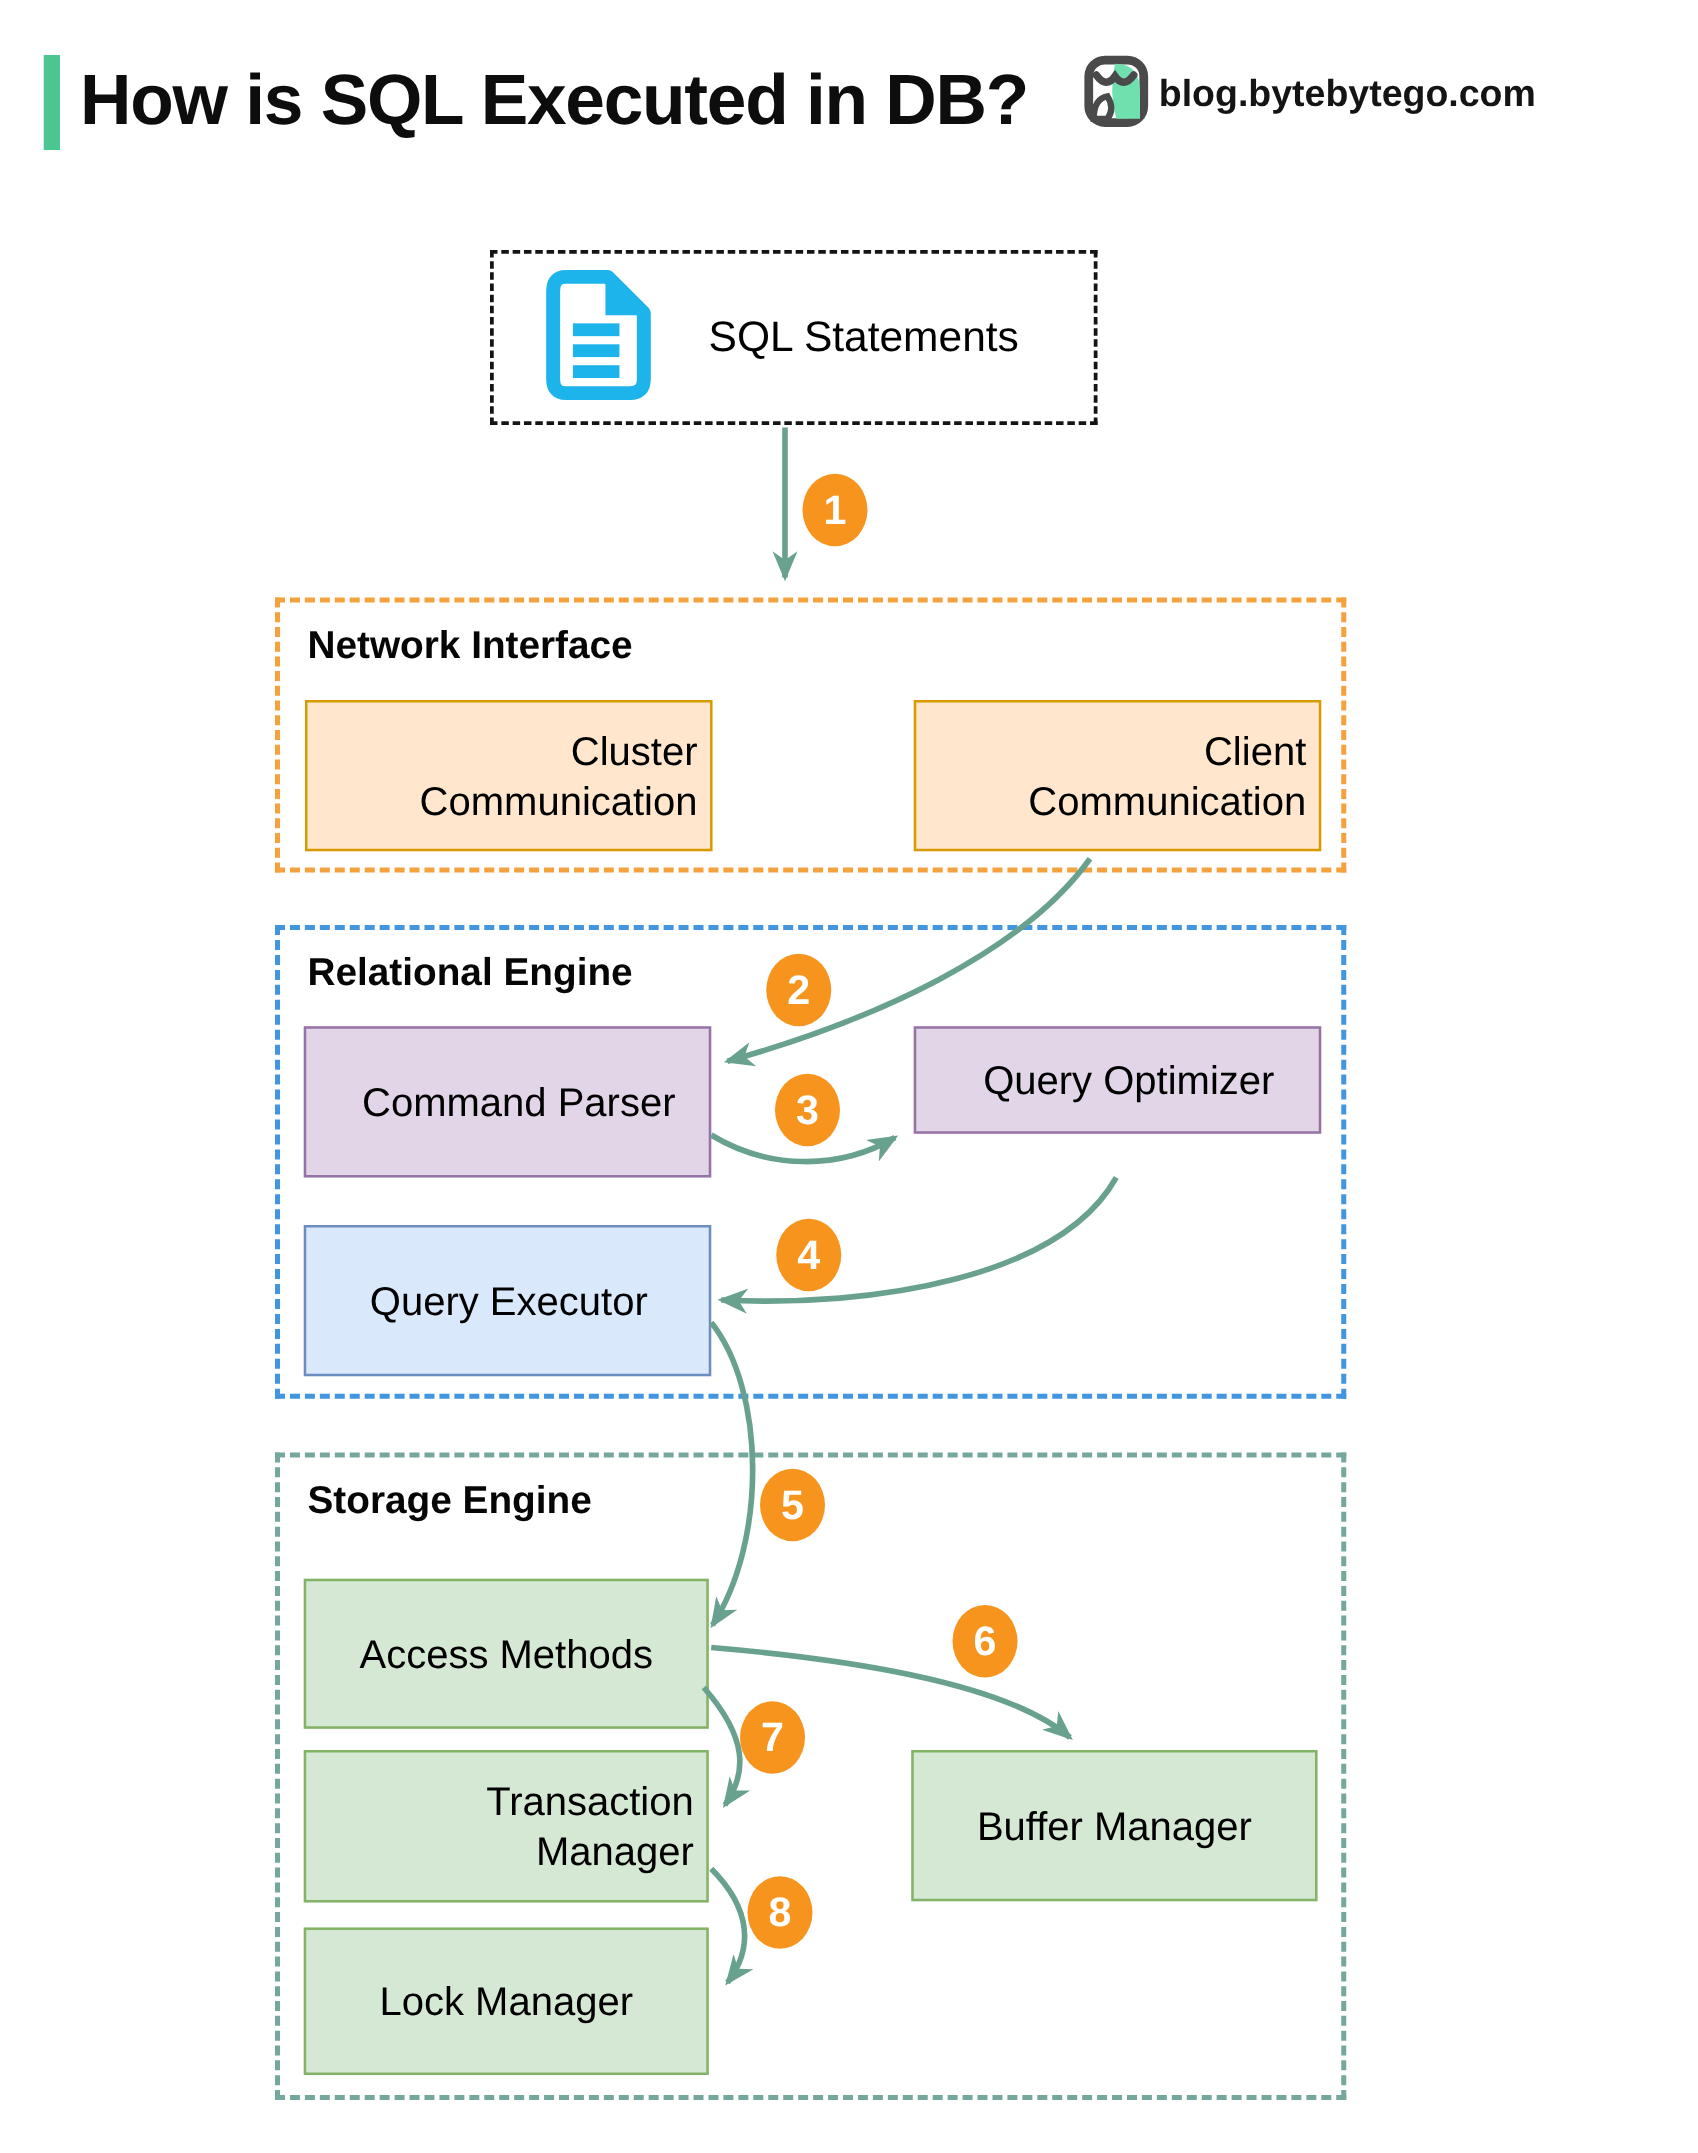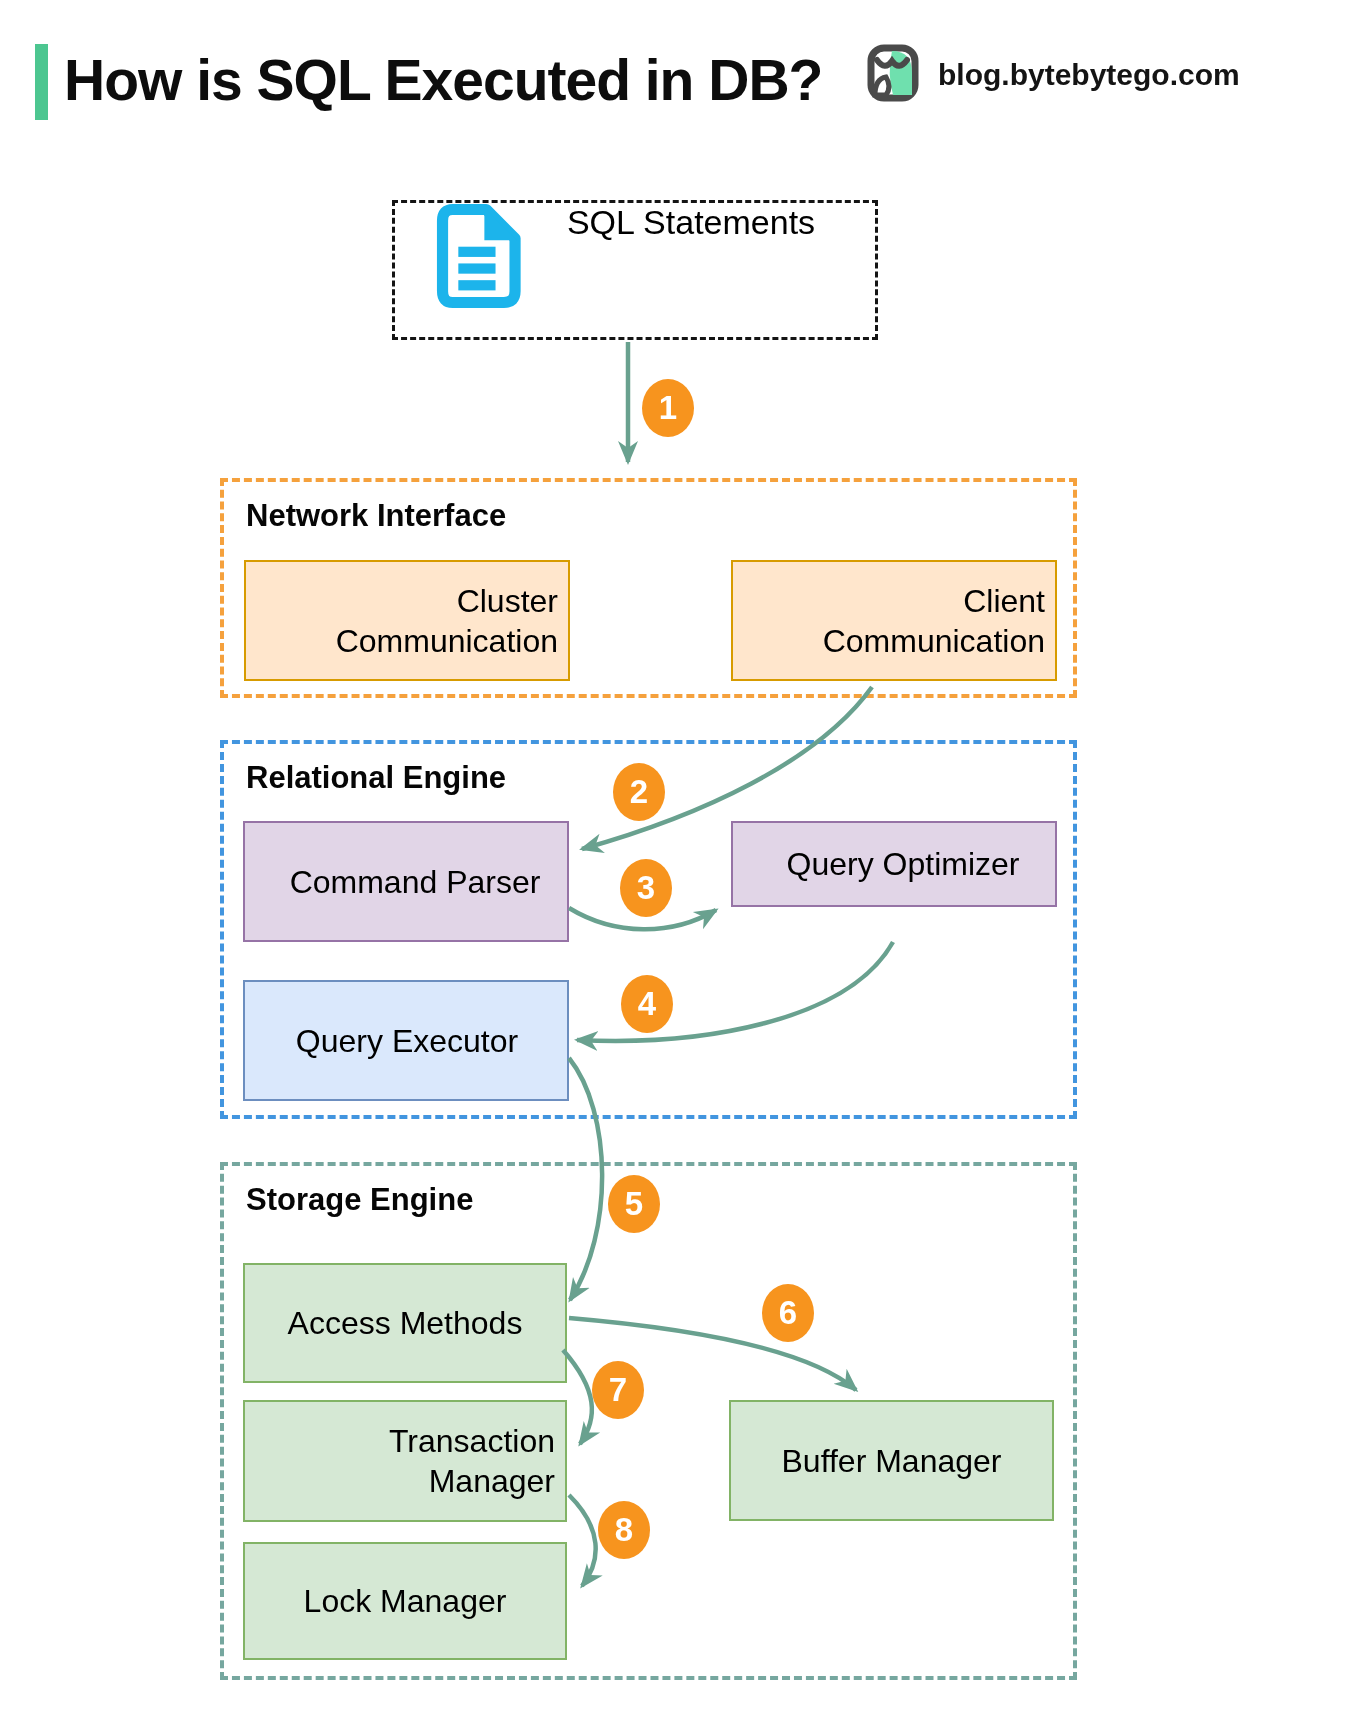--- a/index.html
+++ b/index.html
@@ -4,25 +4,25 @@
 <style>
   html,body{margin:0;padding:0;background:#ffffff;}
   #canvas{
     position:relative;width:1358px;height:1722px;background:#ffffff;
     font-family:"Liberation Sans",sans-serif;color:#000;overflow:hidden;
   }
   
   .accent-bar{position:absolute;left:35px;top:44px;width:13px;height:76px;background:var(--accent-green);}
   .page-title{position:absolute;left:64px;top:38px;height:84px;display:flex;align-items:center;
     font-size:57px;font-weight:bold;letter-spacing:-1px;color:#0d0d0d;white-space:nowrap;}
-  .logo-wrap{position:absolute;left:866px;top:44px;display:flex;align-items:center;gap:18px;}
+  .logo-wrap{position:absolute;left:866px;top:44px;display:flex;align-items:center;gap:7px;}
   .site-label{font-size:30px;font-weight:bold;color:#141414;white-space:nowrap;}
   
   .sql-box{position:absolute;left:392px;top:200px;width:486px;height:140px;
-    border:3px dashed #141414;box-sizing:border-box;display:flex;}
+    border:3px dashed #141414;box-sizing:border-box;display:flex;align-items:center;}
   .sql-box .doc-icon{margin-left:32px;}
   .sql-box .sql-label{flex:1;text-align:center;font-size:34px;padding-right:18px;}
   
   .section{position:absolute;box-sizing:border-box;}
   .section-label{position:absolute;left:22px;top:16px;font-size:31px;font-weight:bold;color:#060606;}
   .sec-net{left:220px;top:478px;width:857px;height:220px;border:4px dashed var(--net-dash);}
   .sec-rel{left:220px;top:740px;width:857px;height:379px;border:4px dashed var(--rel-dash);}
   .sec-stor{left:220px;top:1162px;width:857px;height:518px;border:4px dashed var(--stor-dash);}
   
   .node{position:absolute;box-sizing:border-box;display:flex;align-items:center;justify-content:center;

